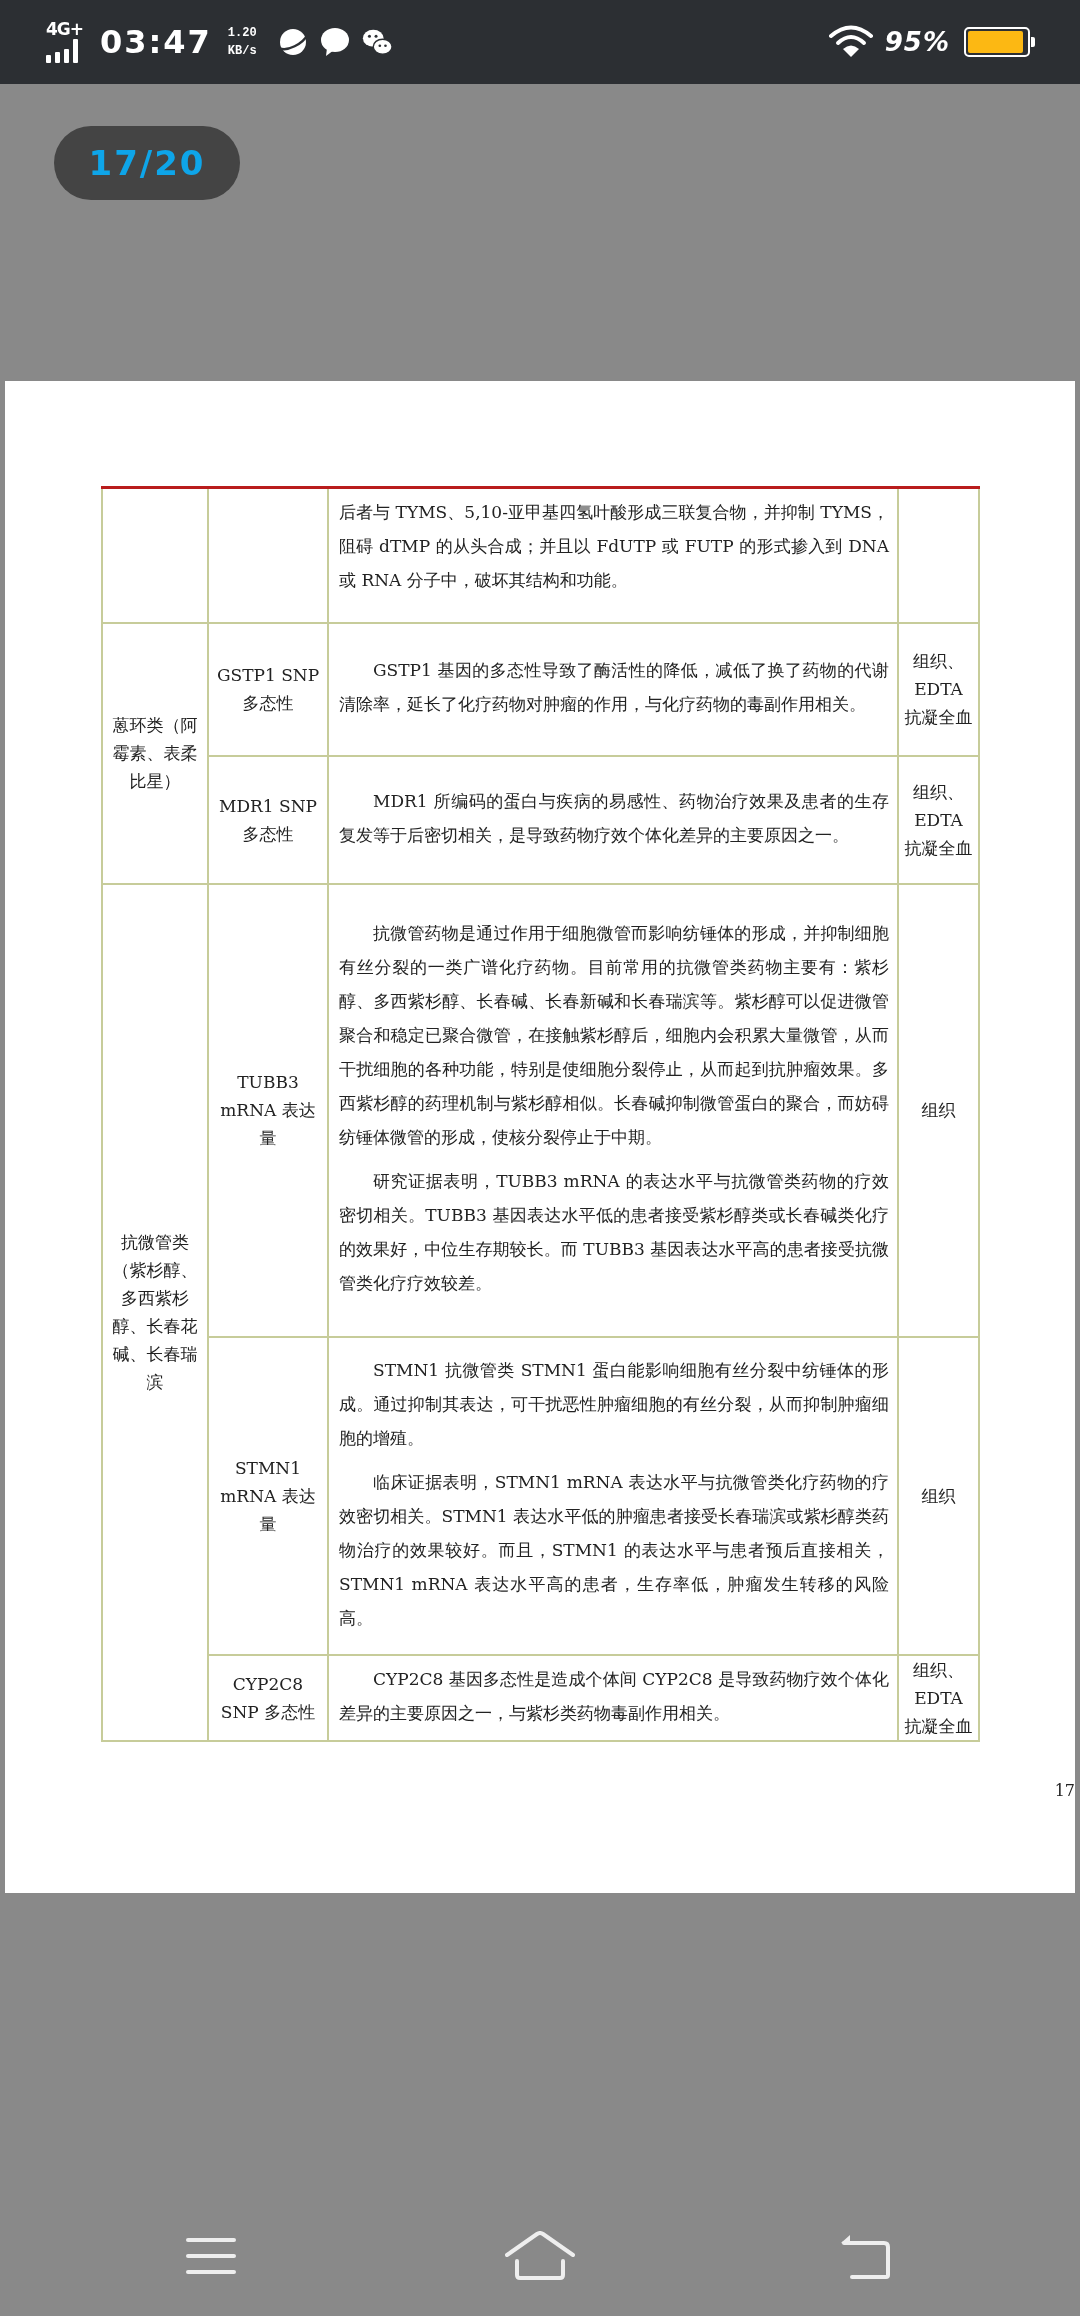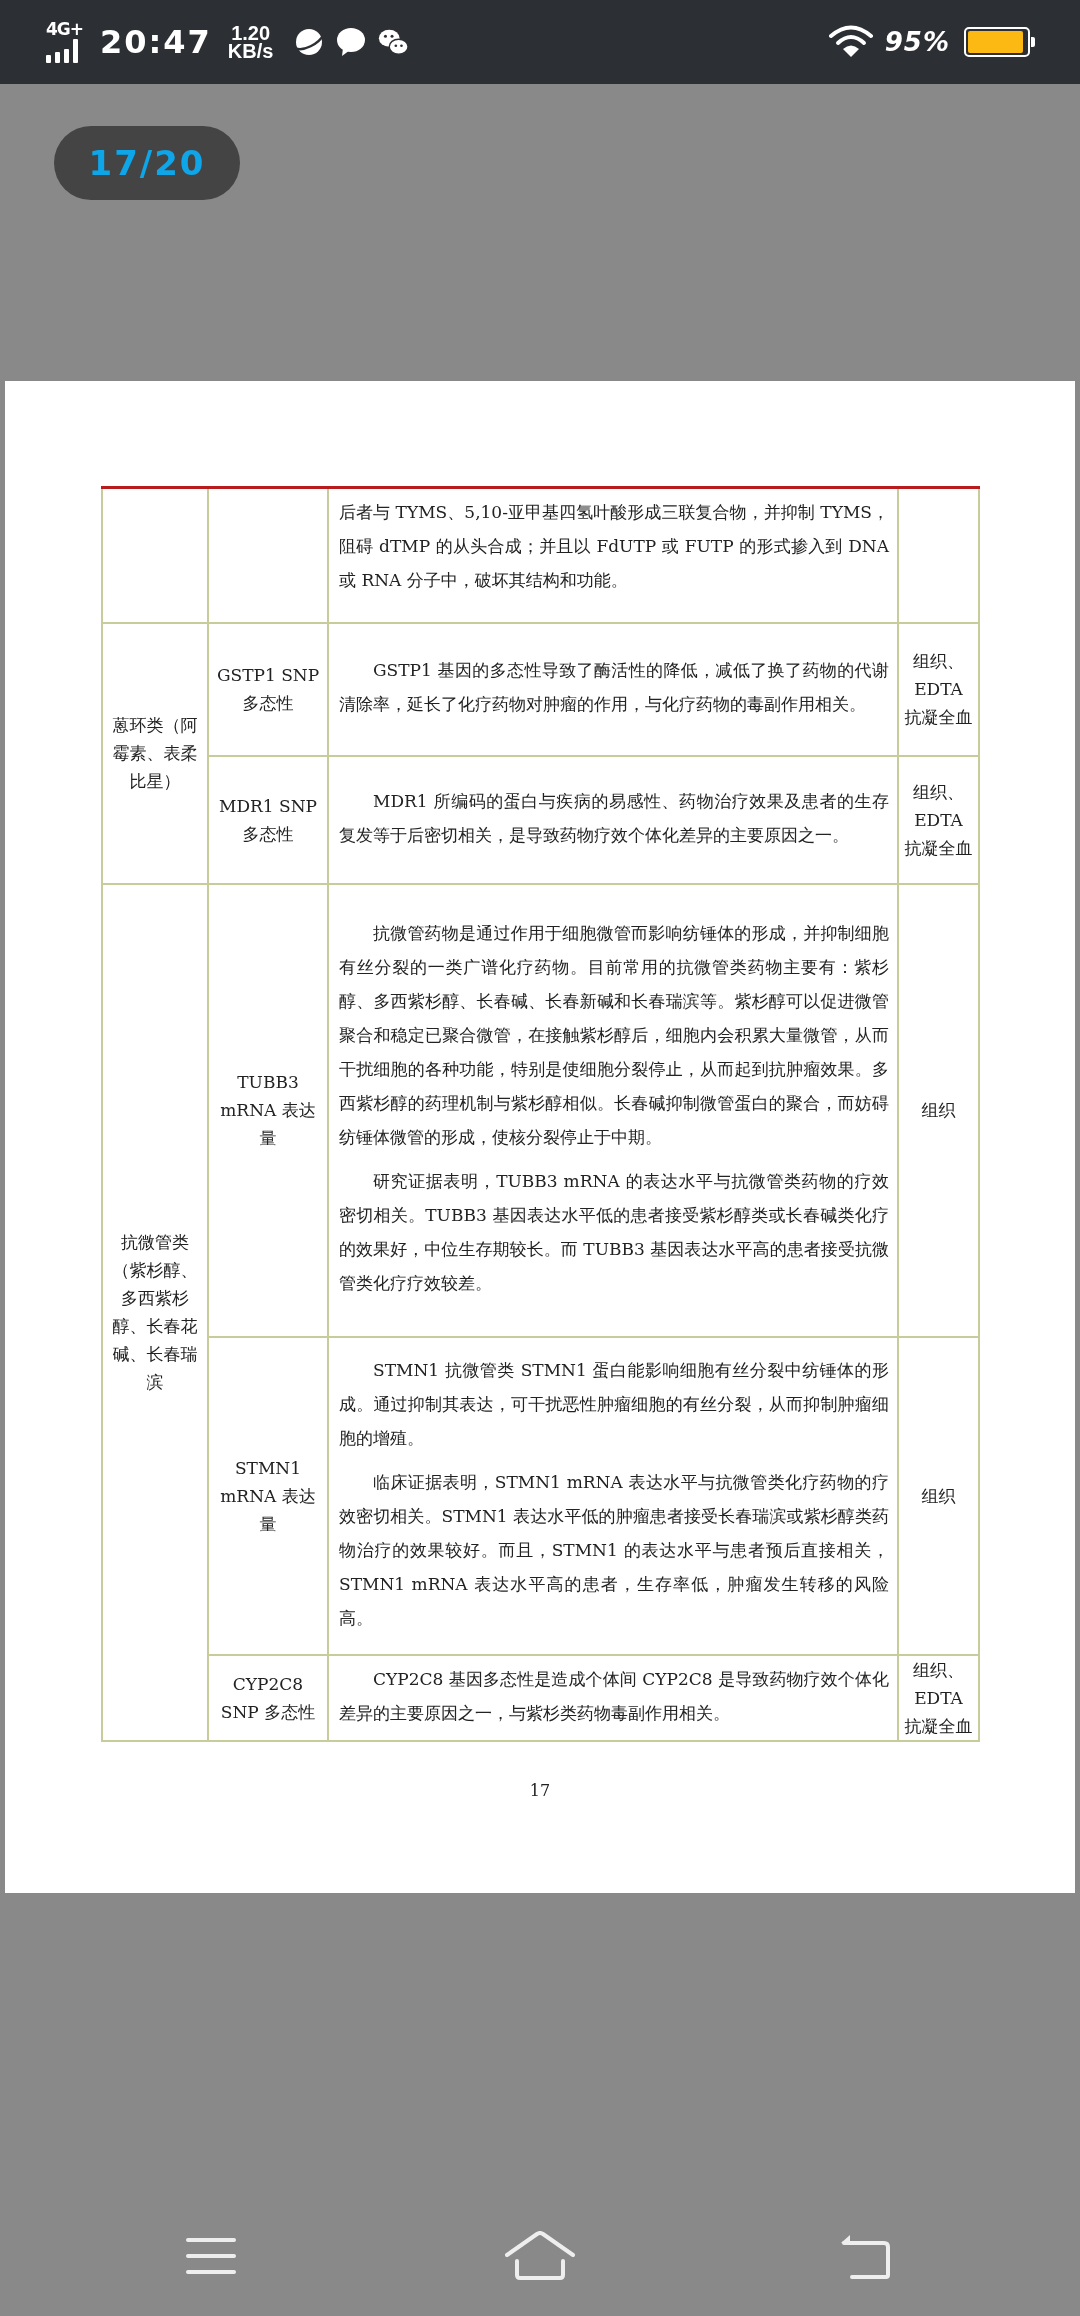--- a/index.html
+++ b/index.html
@@ -6,21 +6,21 @@
   html, body { width: 1080px; height: 2316px; overflow: hidden; }
   body { background: #898989; position: relative; font-family: "DejaVu Serif", "Liberation Serif", serif; }
 
   .status-bar { position: absolute; left: 0; top: 0; width: 1080px; height: 84px; background: #2c2f33; color: #fff; }
   .sb-left { position: absolute; left: 46px; top: 18px; height: 48px; display: flex; align-items: center; }
   .signal { position: relative; width: 42px; height: 42px; margin-right: 12px; }
   .signal .net { position: absolute; left: 0; top: 0; font-family: "DejaVu Sans", sans-serif; font-weight: bold; font-size: 17px; line-height: 17px; letter-spacing: -1px; }
   .signal .bars { position: absolute; left: 0; bottom: 0; display: flex; align-items: flex-end; gap: 4px; }
   .signal .bars span { display: block; width: 5px; background: #fff; border-radius: 1px; }
   .time { font-family: "DejaVu Sans", sans-serif; font-size: 32px; font-weight: bold; letter-spacing: 2px; margin-right: 16px; }
-  .netspeed { font-family: Liberation Sans, sans-serif; font-size: 20px; line-height: 18px; text-align: center; font-weight: bold; margin-right: 20px; }
+  .netspeed { font-family: Liberation Mono, monospace; font-size: 12px; line-height: 18px; text-align: center; font-weight: bold; margin-right: 20px; }
   .app-ic { width: 32px; height: 32px; margin-right: 10px; }
   .sb-right { position: absolute; right: 50px; top: 20px; height: 44px; display: flex; align-items: center; }
   .battery-pct { font-family: "DejaVu Sans", sans-serif; font-size: 26px; font-weight: bold; font-style: italic; margin: 0 14px 0 12px; letter-spacing: 1px; }
   .battery { position: relative; width: 66px; height: 30px; border: 2px solid #fff; border-radius: 5px; padding: 2px; }
   .battery .fill { width: 95%; height: 100%; background: #fcb813; border-radius: 2px; }
   .battery .nub { position: absolute; right: -7px; top: 8px; width: 4px; height: 10px; background: #fff; border-radius: 0 2px 2px 0; }
 
   .page-pill { position: absolute; left: 54px; top: 126px; width: 186px; height: 74px; background: #444; border-radius: 41px; color: #0ea5e9; font-family: "DejaVu Sans", sans-serif; font-weight: bold; font-size: 34px; display: flex; align-items: center; justify-content: center; letter-spacing: 2px; }
 
   .doc-page { position: absolute; left: 5px; top: 381px; width: 1070px; height: 1512px; background: #fff; }
@@ -31,40 +31,40 @@
 
   table.doc { position: absolute; left: 96px; top: 105px; width: 877px; border-collapse: collapse; table-layout: fixed; color: #222; font-size: 17px; }
   table.doc td { border: 2px solid #c7cc9a; vertical-align: middle; }
   table.doc tr.first td { border-top: 3px solid #b91c1c; }
   col.c1 { width: 106px; } col.c2 { width: 120px; } col.c3 { width: 570px; } col.c4 { width: 81px; }
   td.cat, td.gene, td.sample { text-align: center; line-height: 28px; padding: 0 4px; }
   td.desc { padding: 6px 8px 10px 10px; line-height: 34px; text-align: justify; }
   td.desc p { text-indent: 2em; margin-bottom: 10px; }
   td.desc p.noindent { text-indent: 0; }
   td.desc p:last-child { margin-bottom: 0; }
-  .pagenum { position: absolute; left: 0; width: 1070px; top: 1400px; text-align: center; font-size: 16px; color: #222; }
+  .pagenum { position: absolute; left: 0; width: 1070px; top: 1400px; text-align: right; font-size: 16px; color: #222; }
 
   .nav-bar { position: absolute; left: 0; top: 2196px; width: 1080px; height: 120px; }
   .nav-btn { position: absolute; top: 30px; width: 80px; height: 60px; display: flex; align-items: center; justify-content: center; }
 </style>
 </head>
 <body>
 
 <div class="status-bar">
   <div class="sb-left">
     <div class="signal">
       <span class="net">4G+</span>
       <div class="bars">
         <span style="height:8px"></span>
           <span style="height:11px"></span>
           <span style="height:14px"></span>
           <span style="height:24px"></span>
       </div>
     </div>
-    <span class="time">20:47</span>
+    <span class="time">03:47</span>
     <div class="netspeed">
       <div>1.20</div>
       <div>KB/s</div>
     </div>
     <svg class="app-ic" viewBox="0 0 32 32">
       <circle cx="16" cy="16" r="13" fill="#fff"></circle>
       <path d="M2 22 C10 26, 26 18, 31 8" stroke="#2c2f33" stroke-width="2.5" fill="none"></path>
     </svg>
     <svg class="app-ic" viewBox="0 0 32 32">
       <ellipse cx="16" cy="14" rx="14" ry="12" fill="#fff"></ellipse>

